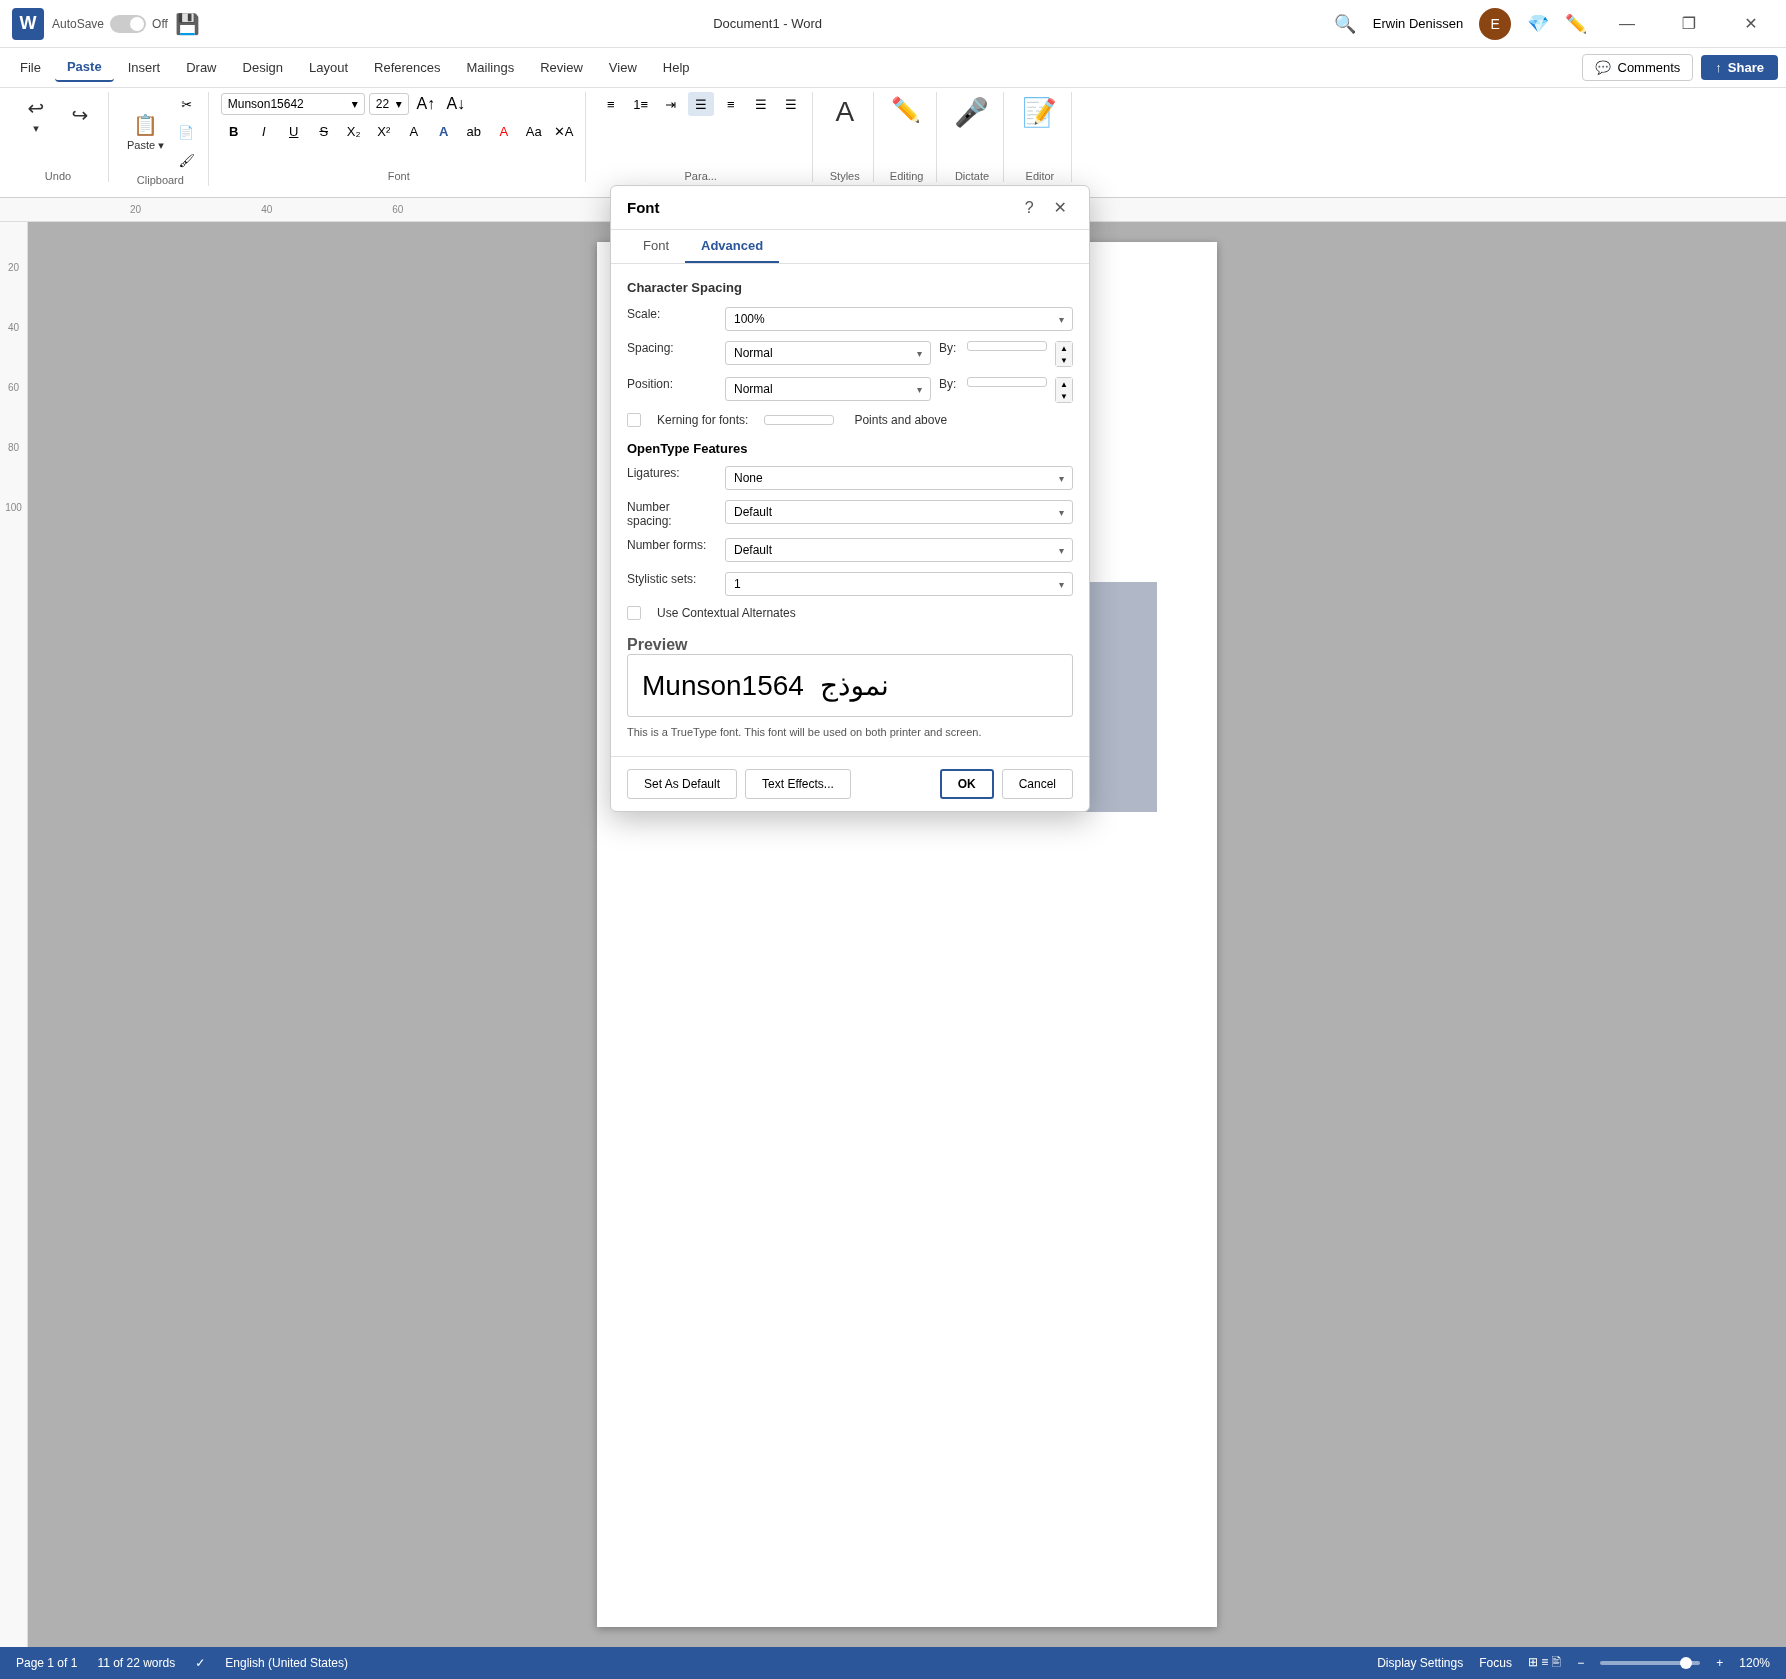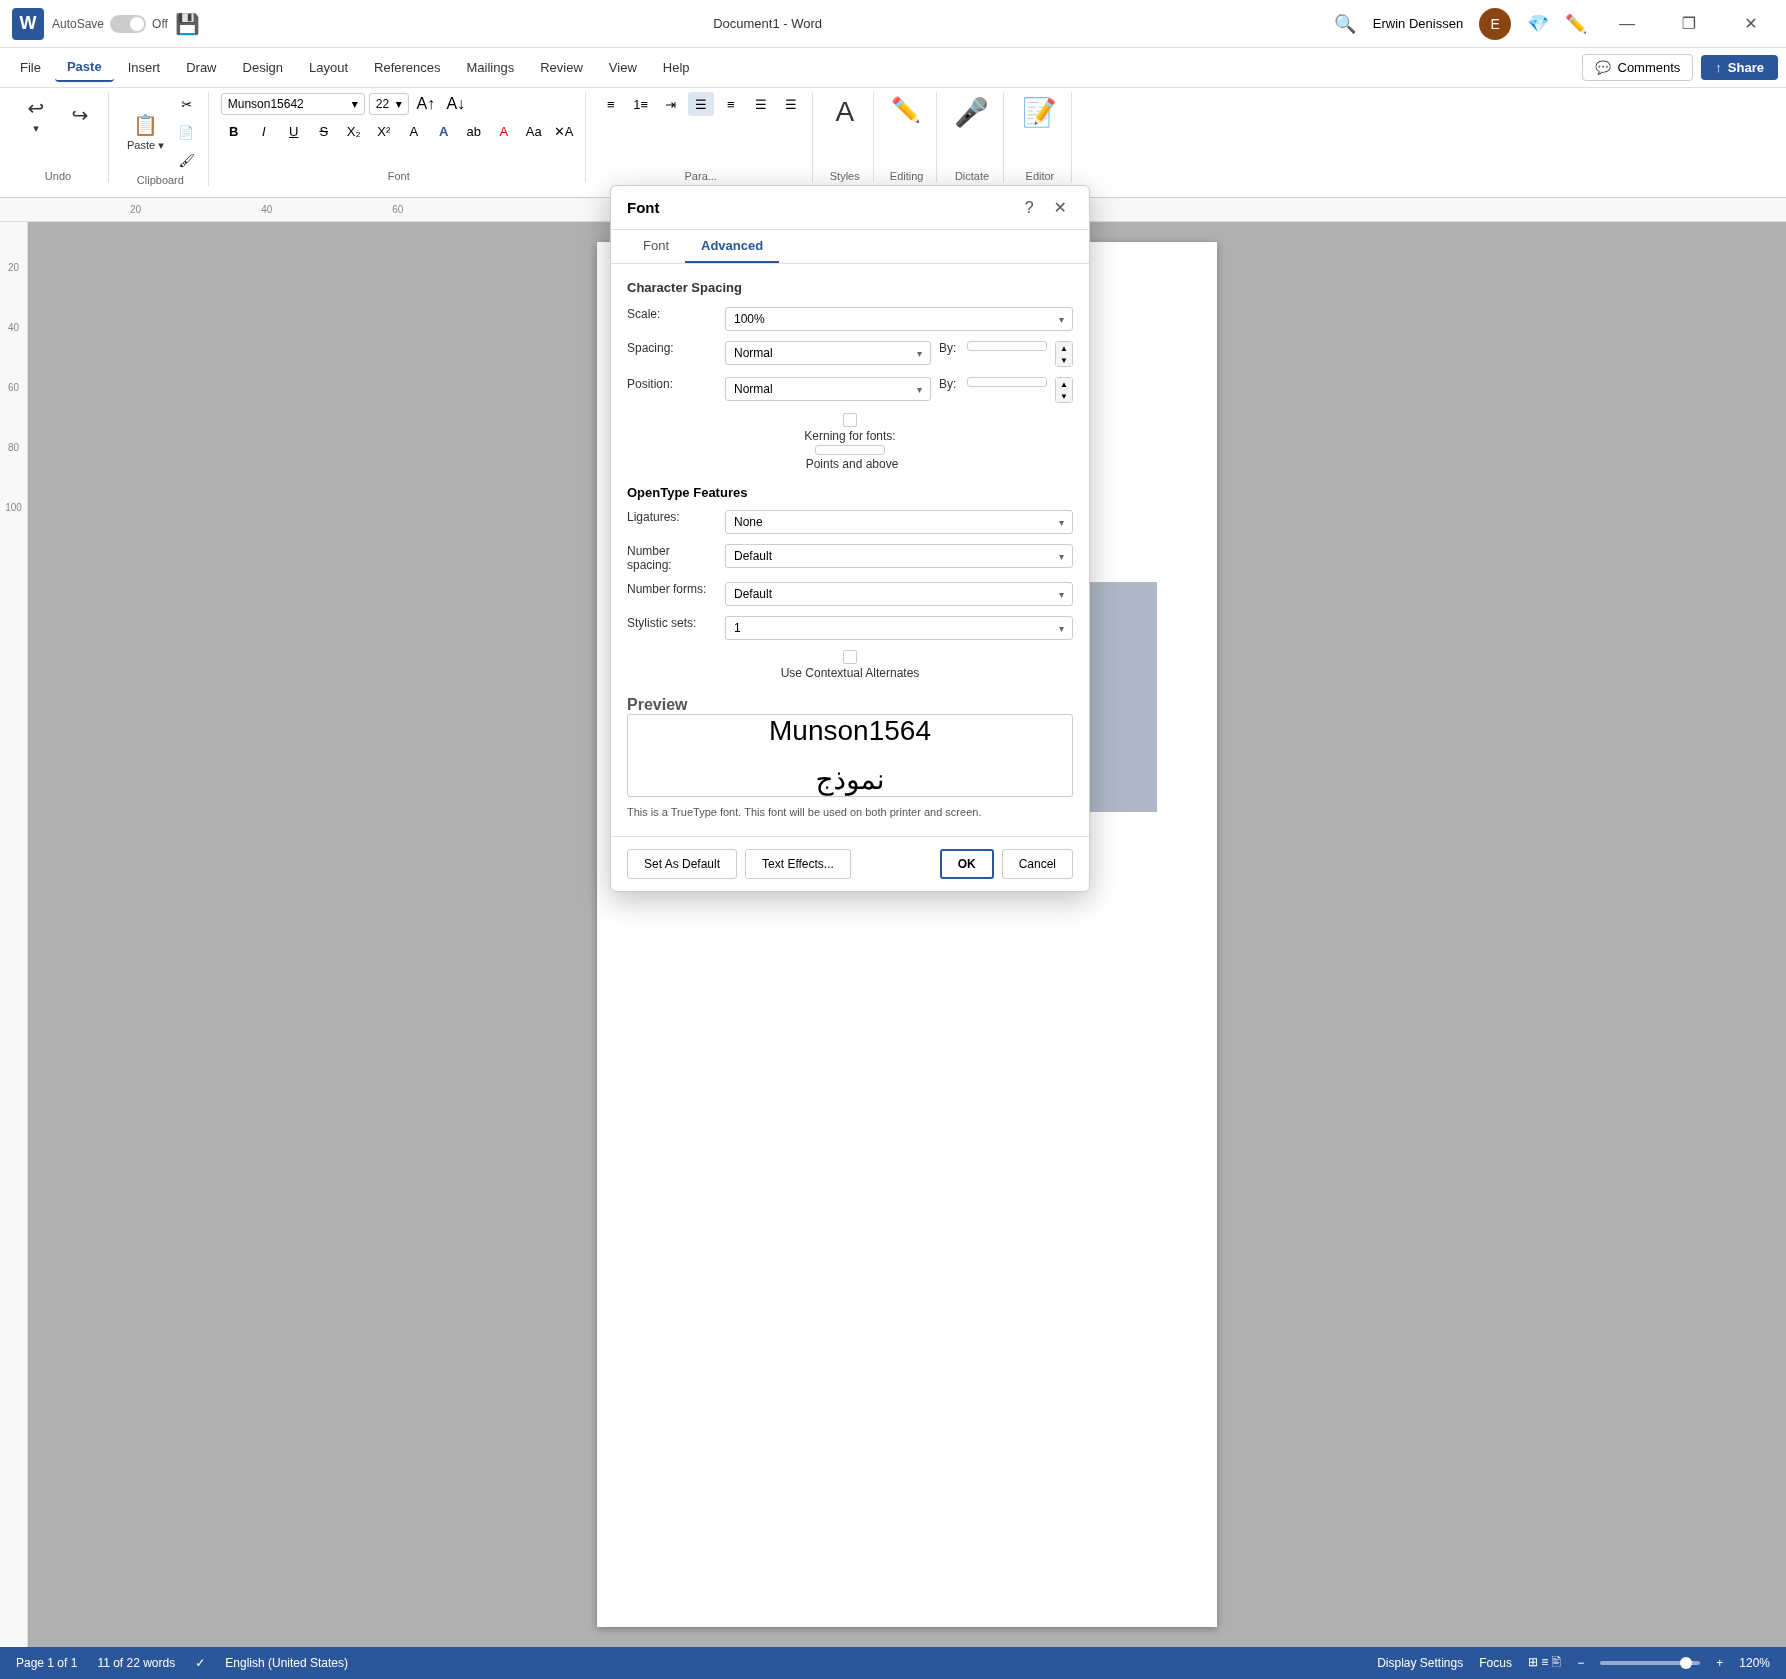--- a/index.html
+++ b/index.html
@@ -243,23 +243,22 @@
       border: 1px solid #ccc; border-radius: 3px;
     }
     .spin-btn {
       width: 16px; height: 12px;
       background: #f5f5f5;
       display: flex; align-items: center; justify-content: center;
       font-size: 8px; cursor: pointer; border: none;
     }
 
     .checkbox-row {
-      display: flex; align-items: center; gap: 2px;
+      display: flex; align-items: center; gap: 16px;
       margin-bottom: 10px;
-      flex-direction: column;
     }
     .checkbox {
       width: 14px; height: 14px;
       border: 1px solid #ccc;
       border-radius: 2px;
       background: white;
       cursor: pointer;
     }
     .checkbox-label { font-size: 12px; color: #333; }
     .points-label { font-size: 12px; color: #333; margin-left: 4px; }
@@ -272,25 +271,25 @@
       font-size: 12px;
     }
 
     .opentype-title { font-size: 13px; font-weight: 600; margin: 14px 0 10px; }
 
     .preview-section { margin-top: 16px; }
     .preview-label { font-size: 16px; color: #555; margin-bottom: 0; font-weight: bold; }
     .preview-box {
       border: 1px solid #ccc;
       border-radius: 3px;
+      padding: 14px;
       min-height: 60px;
       font-size: 26px;
       display: flex; align-items: center;
       gap: 16px;
-      flex-direction: column;
     }
     .preview-info { font-size: 11px; color: #555; margin-top: 8px; line-height: 1.4; }
 
     .dialog-footer {
       display: flex;
       justify-content: flex-start;
       gap: 8px;
       padding: 12px 16px;
       border-top: 1px solid #e0e0e0;
     }

